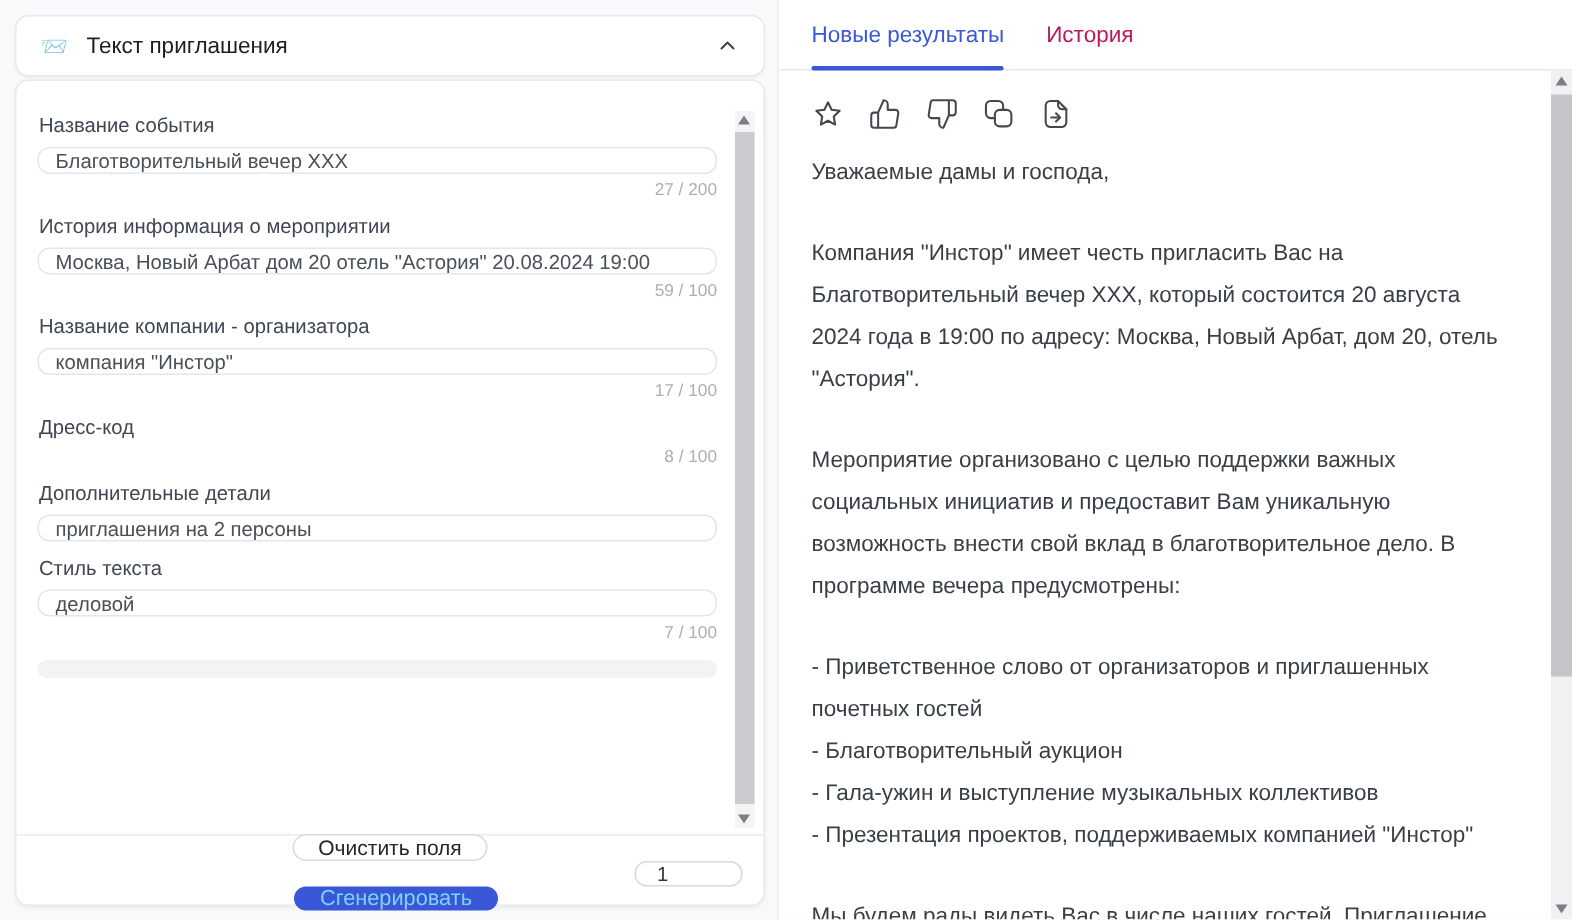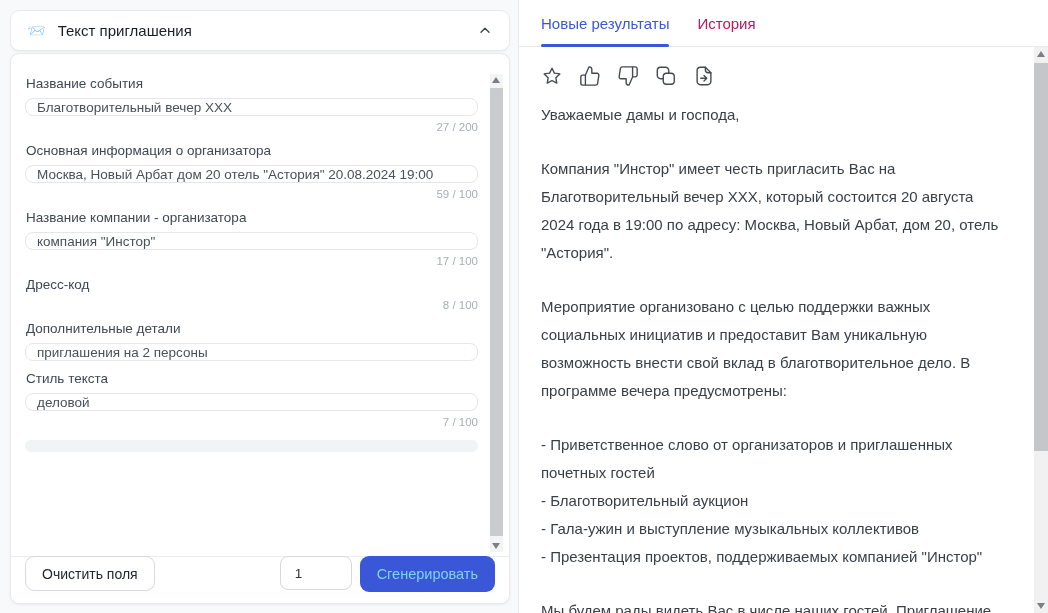--- a/index.html
+++ b/index.html
@@ -51,21 +51,21 @@
   .v-scrollbar .arrow-up, .v-scrollbar .arrow-down {
     position:absolute; left:2px; width:0; height:0; cursor:pointer;
   }
   .arrow-up { top:3px; border-left:4.5px solid transparent; border-right:4.5px solid transparent; border-bottom:6px solid #7a7f87; }
   .arrow-down { bottom:3px; border-left:4.5px solid transparent; border-right:4.5px solid transparent; border-top:6px solid #7a7f87; }
   .v-scrollbar .thumb {
     position:absolute; left:0; top:14px; width:13px; height:448px; background:#c9cbce; cursor:pointer;
   }
   .form-footer {
     position:absolute; left:0; bottom:0; right:0; height:47px;
-    display:flex; align-items:flex-start; padding:0 14px;
+    display:flex; align-items:center; padding:0 14px;flex-direction:column;
   }
   .clear-button {
     height:35px; padding:0 16px; background:#fff; border:1px solid #d6d9dd;
     border-radius:9px; font-size:14px; color:#23272d; cursor:pointer;
     font-family:"Liberation Sans", sans-serif;
   }
   .count-input {
     margin-left:auto; width:72px; height:34px; border:1px solid #d6d9dd; border-radius:8px;
     padding:0 14px; font-size:13.5px; color:#33383f; outline:none;
     font-family:"Liberation Sans", sans-serif;
@@ -124,21 +124,21 @@
   <div class="form-card">
     <div class="scroll-area">
 
       <div class="field">
         <div class="field-label">Название события</div>
         <input class="field-input" value="Благотворительный вечер XXX" style="">
         <div class="field-counter">27 / 200</div>
       </div>
 
       <div class="field">
-        <div class="field-label">Основная информация о организатора</div>
+        <div class="field-label">История информация о мероприятии</div>
         <input class="field-input" value="Москва, Новый Арбат дом 20 отель &quot;Астория&quot; 20.08.2024 19:00" style="">
         <div class="field-counter">59 / 100</div>
       </div>
 
       <div class="field">
         <div class="field-label">Название компании - организатора</div>
         <input class="field-input" value="компания &quot;Инстор&quot;" style="">
         <div class="field-counter">17 / 100</div>
       </div>
 

